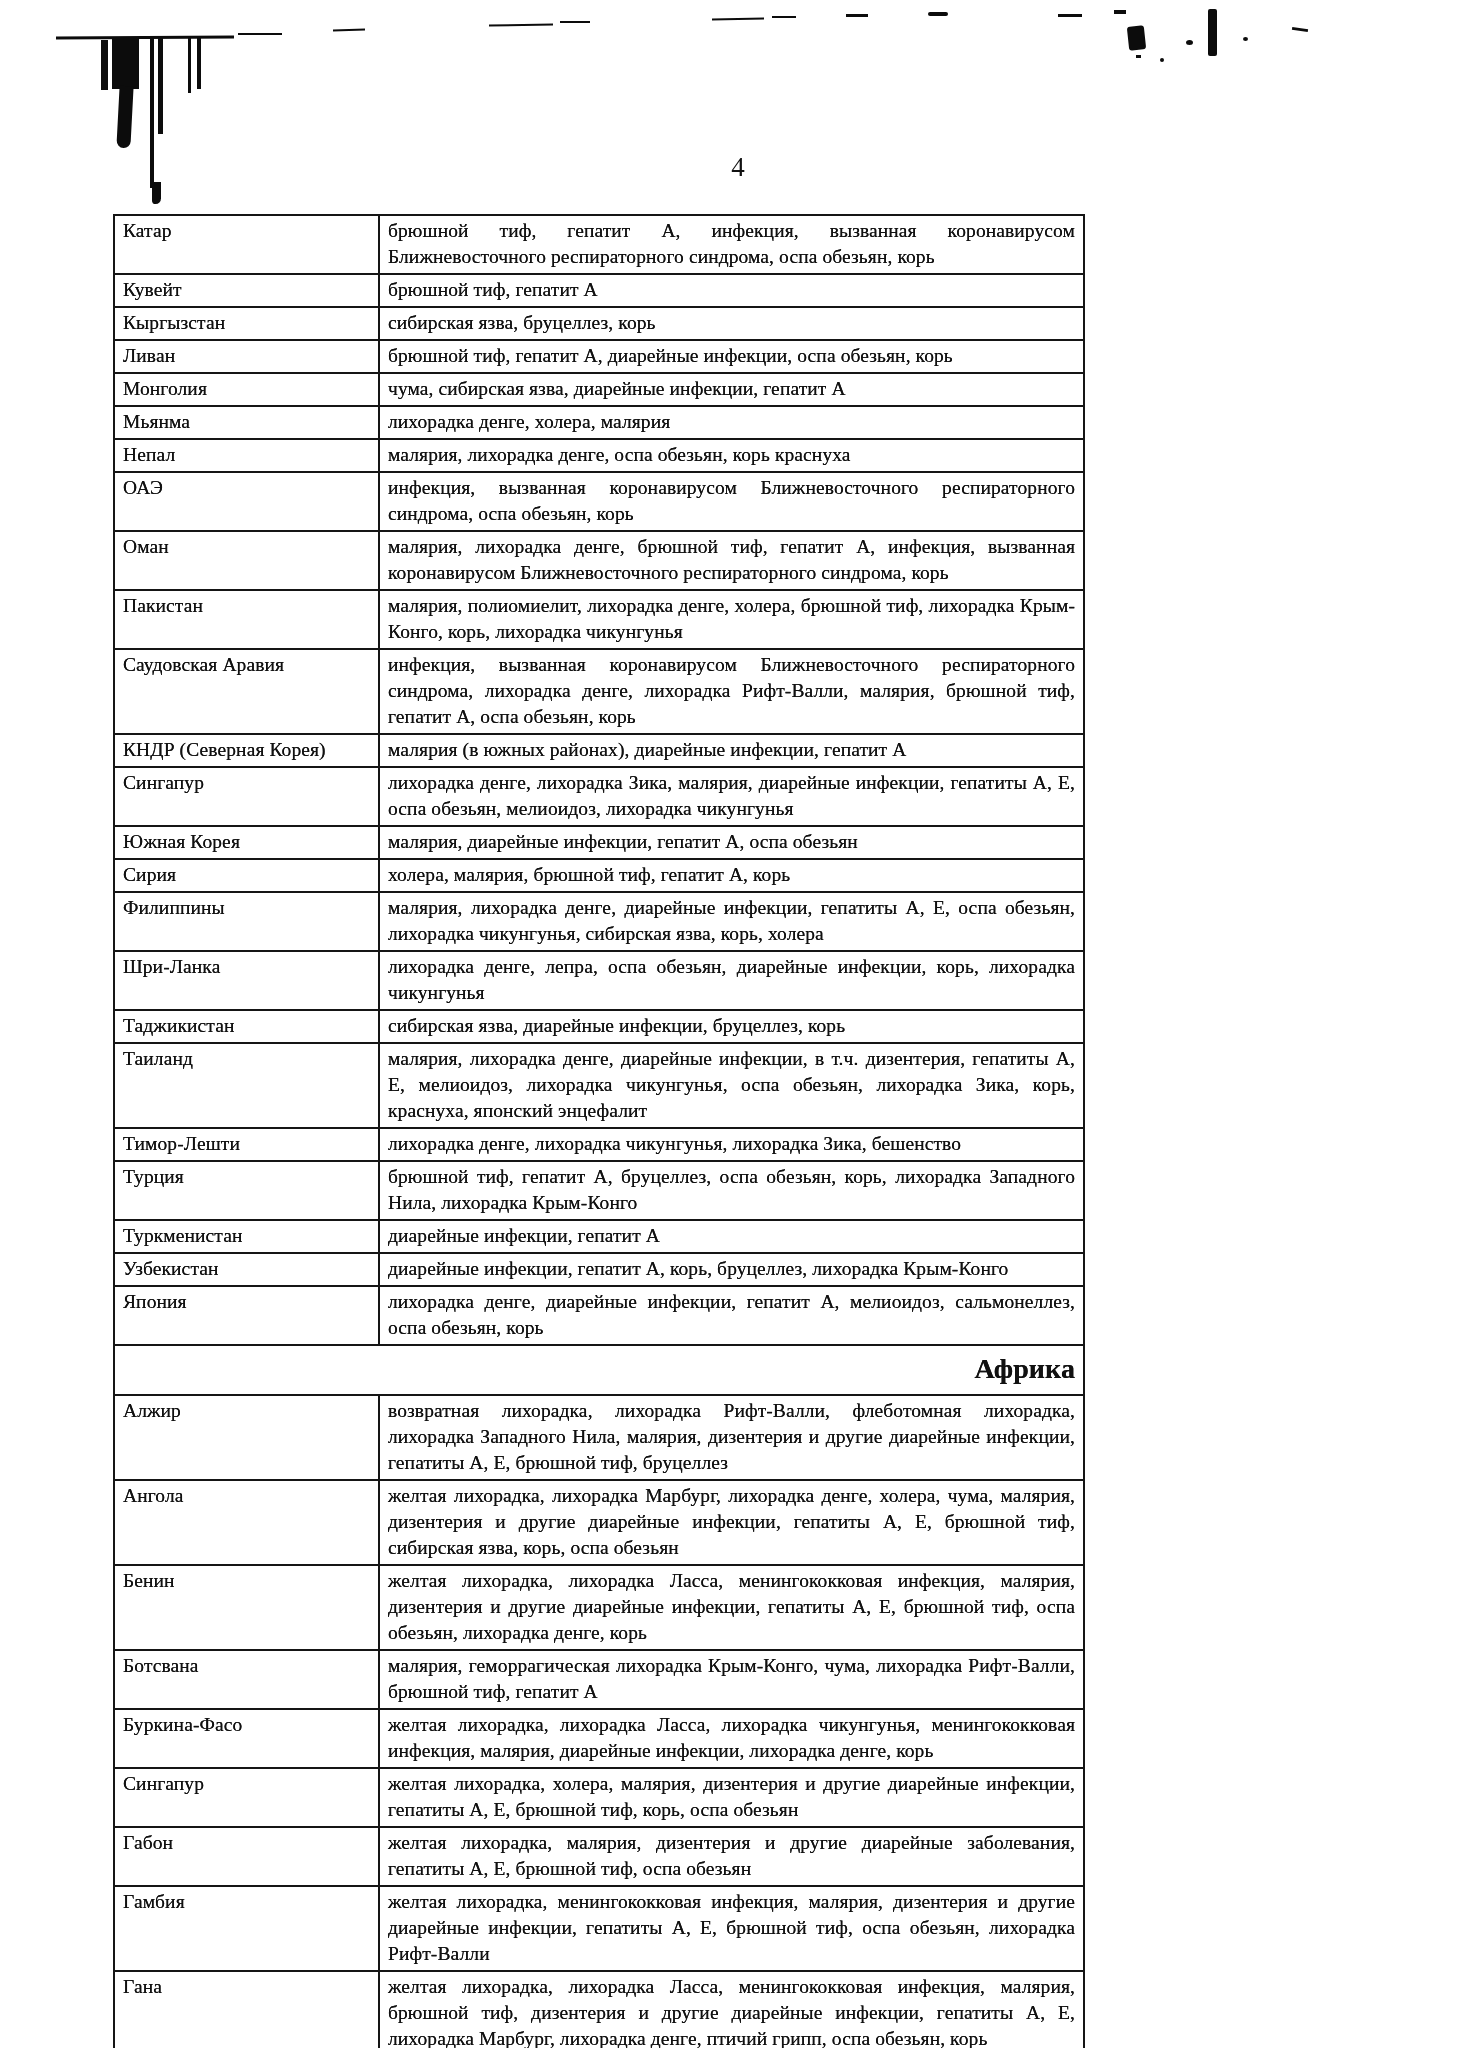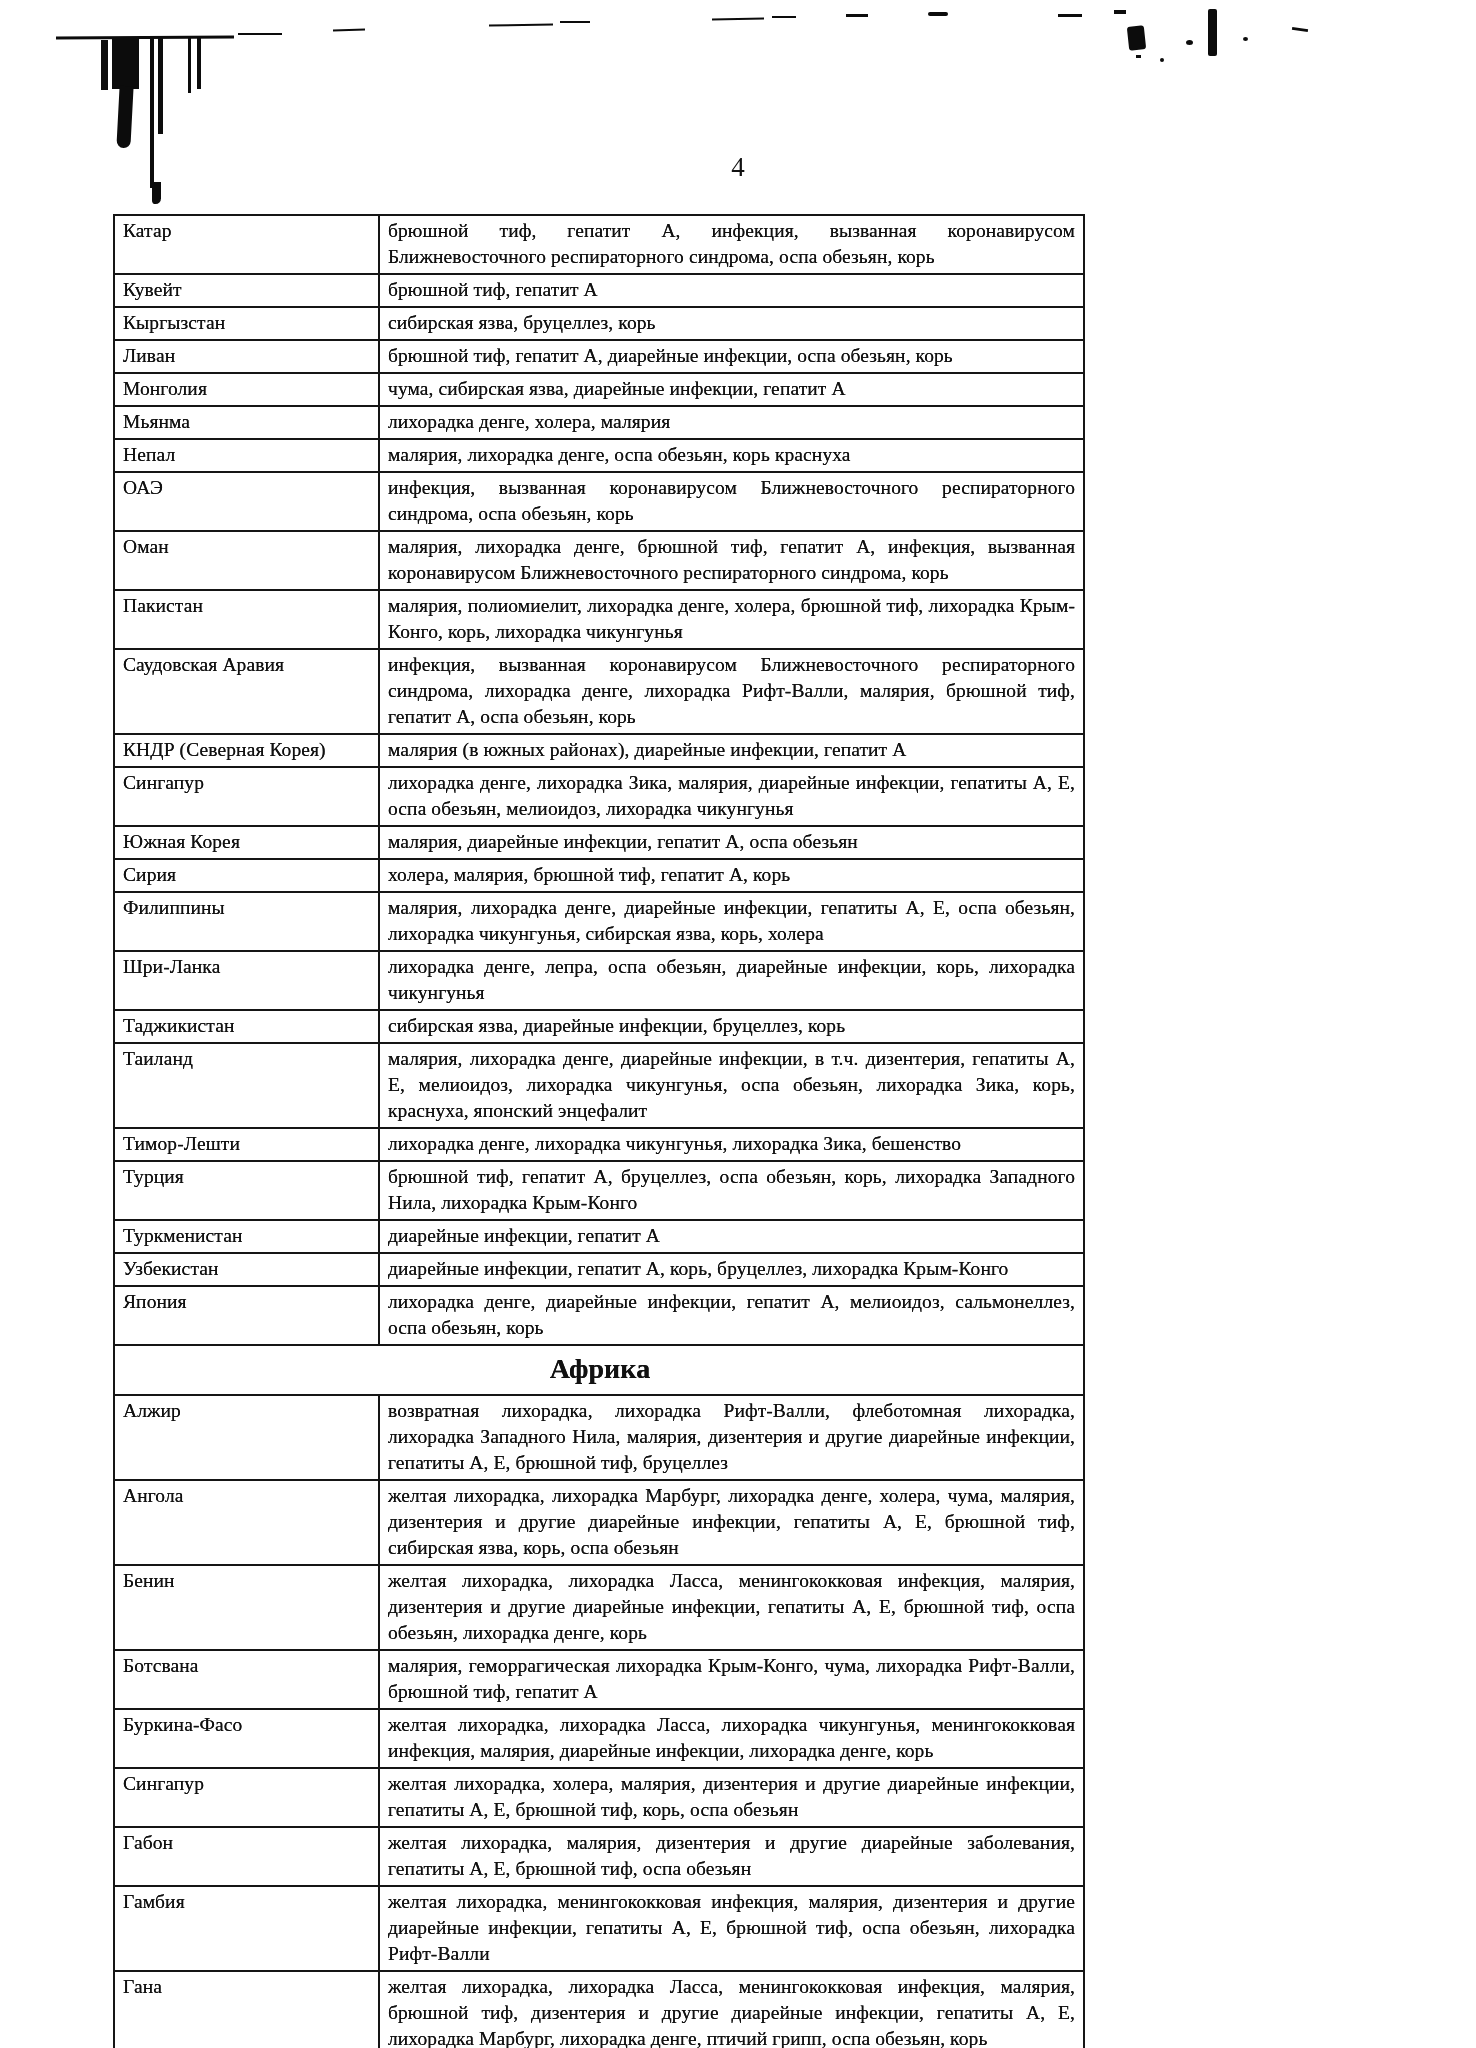--- a/index.html
+++ b/index.html
@@ -60,21 +60,21 @@
     letter-spacing:.1px;
     text-shadow:0 0 .6px #222;
   }
   td.country{width:247px;}
   td.diseases{text-align:justify;}
   td.section{
     font-weight:bold;
     font-size:28px;
     line-height:32px;
     padding:7px 8px 9px 10px;
-    text-align:center;
+    text-align:right;
     margin-left:6px;
   }
 </style>
 </head>
 <body>
 
 <div class="page">
 
   <div>
     <div class="art a-smudge1"></div>

